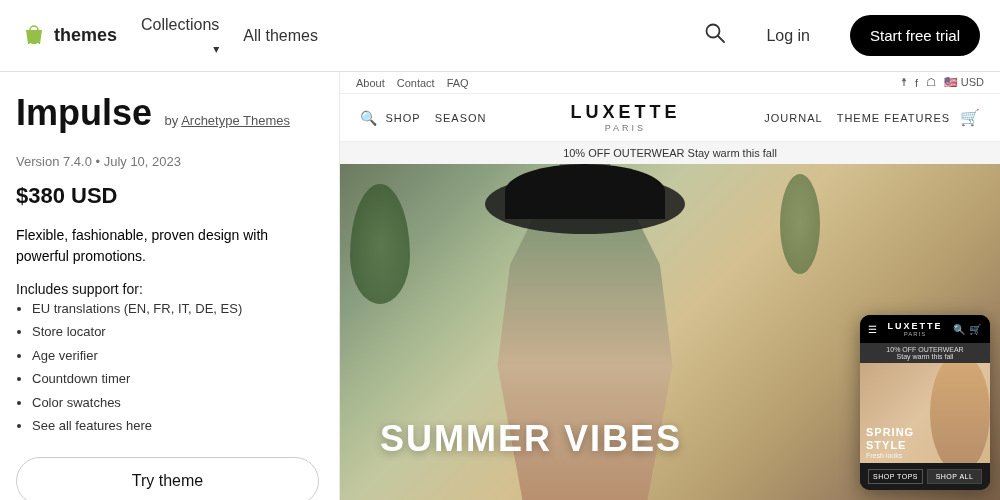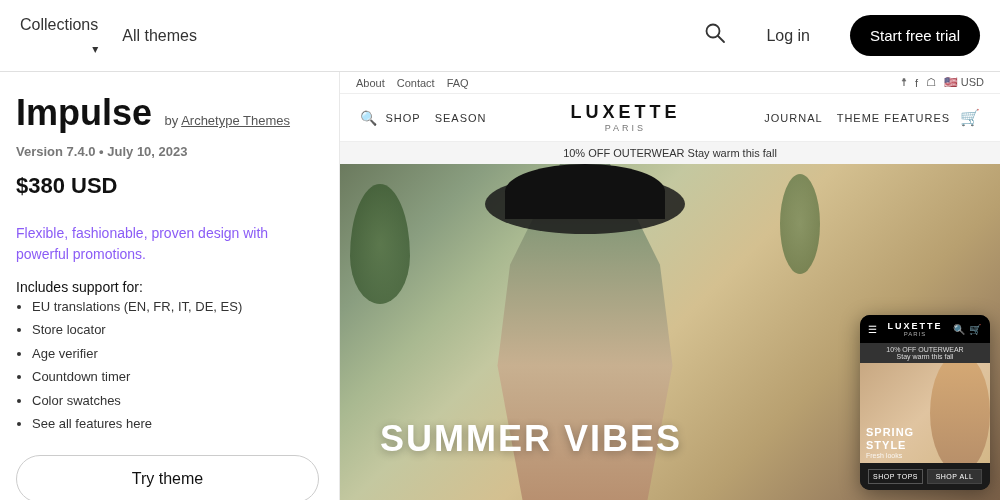--- a/index.html
+++ b/index.html
@@ -25,23 +25,23 @@
     }
 
     
     .main-content { display: flex; height: calc(500px - 72px); }
 
     
     .left-panel { width: 340px; min-width: 340px; padding: 20px 20px 16px 16px; overflow-y: auto; border-right: 1px solid #e8e8e8; }
     .theme-title { font-size: 36px; font-weight: 700; color: #111; display: inline; }
     .theme-by { font-size: 13px; color: #555; margin-left: 8px; }
     .theme-by a { color: #555; text-decoration: underline; }
-    .theme-version { font-size: 13px; color: #777; margin-top: 10px; font-weight: bold; }
+    .theme-version { font-size: 13px; color: #777; margin-top: 20px; }
     .theme-price { font-size: 22px; font-weight: 700; color: #111; margin-top: 14px; }
-    .theme-desc { font-size: 14px; color: #8b5cf6; margin-top: 24px; line-height: 1.5; }
+    .theme-desc { font-size: 14px; color: #000000; margin-top: 16px; line-height: 1.5; }
     .theme-includes { font-size: 14px; font-weight: 400; color: #111; margin-top: 14px; }
     .theme-features { padding-left: 16px; }
     .theme-features li { font-size: 13px; color: #333; line-height: 1.8; list-style: disc; }
     .theme-features li a { color: #333; }
     .try-theme-btn {
       display: block; width: 100%; margin-top: 20px;
       background: #fff; border: 1.5px solid #ccc; border-radius: 30px;
       padding: 14px; font-size: 16px; font-weight: 500; color: #111;
       cursor: pointer; text-align: center;
     }
@@ -88,20 +88,30 @@
       border: 1px solid #555; cursor: pointer; text-transform: uppercase; letter-spacing: 0.5px;
     }
     .mobile-cta-btn.dark { background: #333; border-color: #444; }
 
     .chevron-icon { font-size: 12px; }
   </style>
 </head>
 <body>
 
 <nav class="top-nav">
+  <div class="logo-area">
+
+    <svg class="shopify-bag" viewBox="0 0 28 28" fill="none">
+      <path d="M6 8h16l-2 14H8L6 8z" fill="#96bf48"></path>
+      <path d="M10 8c0-2.2 1.8-4 4-4s4 1.8 4 4" stroke="#96bf48" stroke-width="1.5" fill="none"></path>
+      <circle cx="10.5" cy="22.5" r="1.5" fill="#fff"></circle>
+      <circle cx="17.5" cy="22.5" r="1.5" fill="#fff"></circle>
+    </svg>
+    <span class="nav-themes">themes</span>
+  </div>
   <div class="nav-collections">
     <span>Collections</span>
     <span class="chevron-icon">▾</span>
   </div>
   <div class="nav-all-themes">All themes</div>
   <div class="nav-spacer"></div>
   <div class="nav-search-icon">
     <svg width="22" height="22" viewBox="0 0 22 22" fill="none">
       <circle cx="9" cy="9" r="6.5" stroke="#333" stroke-width="1.8"></circle>
       <line x1="14" y1="14" x2="20" y2="20" stroke="#333" stroke-width="1.8" stroke-linecap="round"></line>

